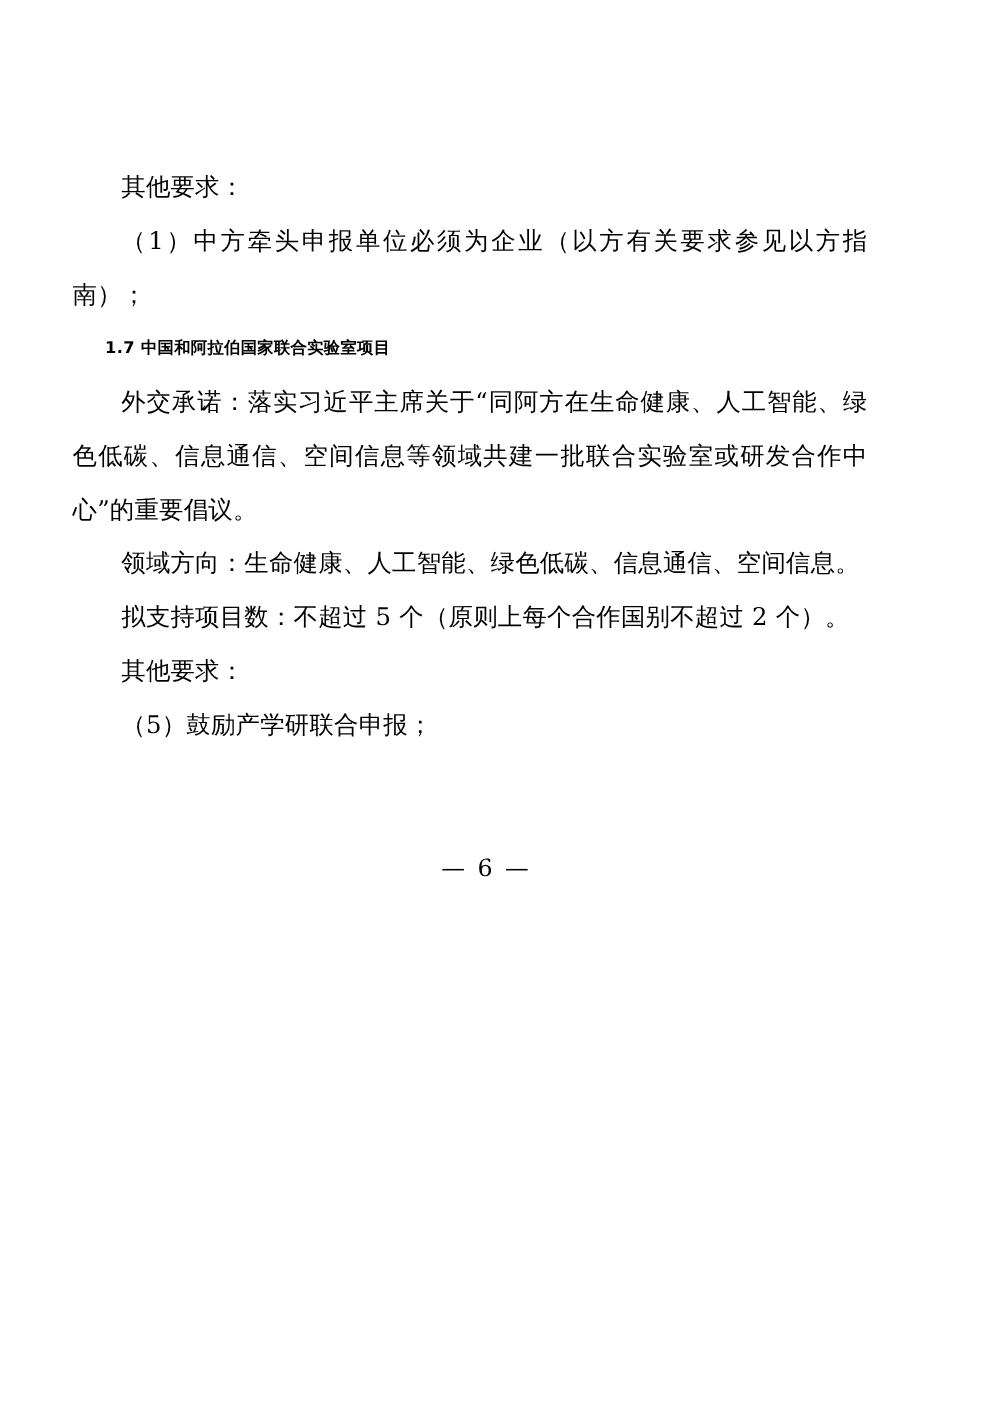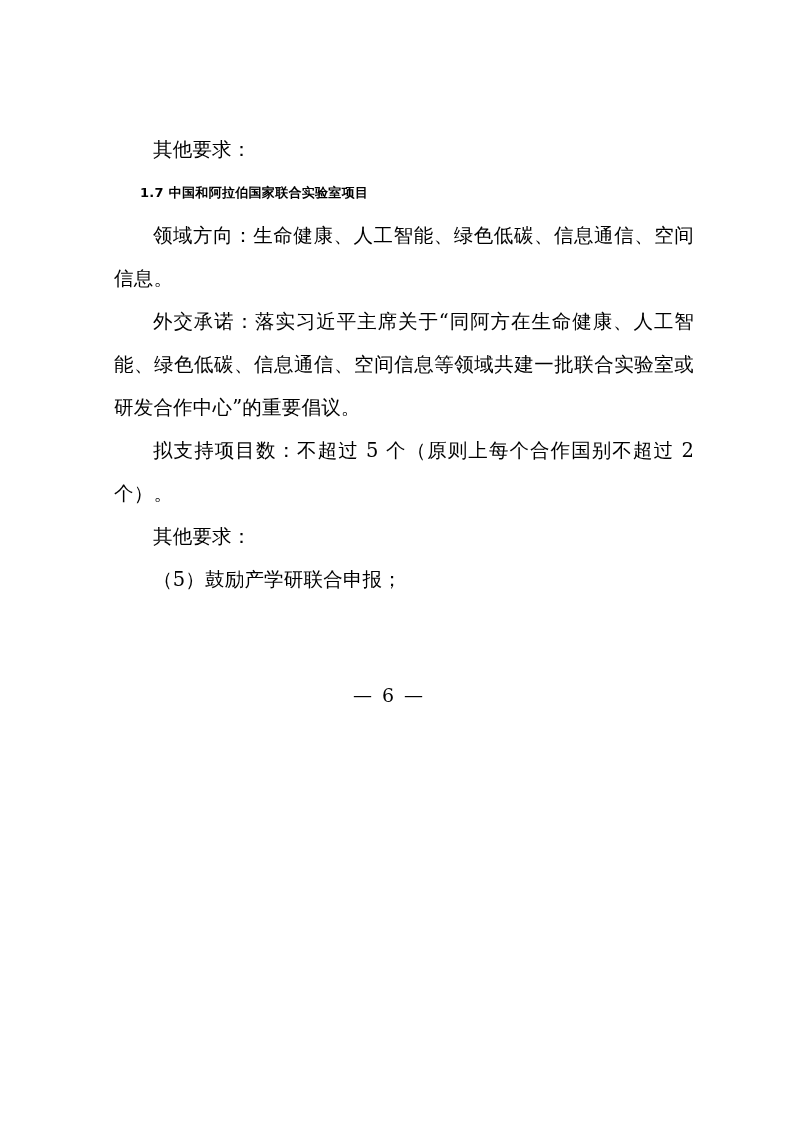--- a/index.html
+++ b/index.html
@@ -15,21 +15,21 @@
     color: #000000;
     overflow: hidden;
   }
   .page {
     position: absolute;
     left: 0;
     top: 0;
     width: 794px;
     height: 792px;
     box-sizing: border-box;
-    padding: 128px 100px 0 114px;
+    padding: 128px 100px 0 58px;
   }
   .doc-body {
     font-size: 19.5px;
     line-height: 43px;
     text-align: justify;
     letter-spacing: 0.2px;
   }
   .para {
     margin: 0;
     text-indent: 2em;
@@ -59,28 +59,29 @@
   }
 </style>
 </head>
 <body>
 
 <div class="page">
   <div class="doc-body">
 
     <p class="para">其他要求：</p>
 
+    <p class="para">（1）中方牵头申报单位必须为企业（以方有关要求参见以方指南）；</p>
 
 
 
     <p class="heading">1.7  中国和阿拉伯国家联合实验室项目</p>
 
+    <p class="para">外交承诺：落实习近平主席关于“同阿方在生命健康、人工智能、绿色低碳、信息通信、空间信息等领域共建一批联合实验室或研发合作中心”的重要倡议。</p>
+
     <p class="para">领域方向：生命健康、人工智能、绿色低碳、信息通信、空间信息。</p>
-
-    <p class="para">外交承诺：落实习近平主席关于“同阿方在生命健康、人工智能、绿色低碳、信息通信、空间信息等领域共建一批联合实验室或研发合作中心”的重要倡议。</p>
 
     <p class="para">拟支持项目数：不超过 5 个（原则上每个合作国别不超过 2 个）。</p>
 
 
     <p class="para">其他要求：</p>
 
     <p class="para">（5）鼓励产学研联合申报；</p>
 
 
 

